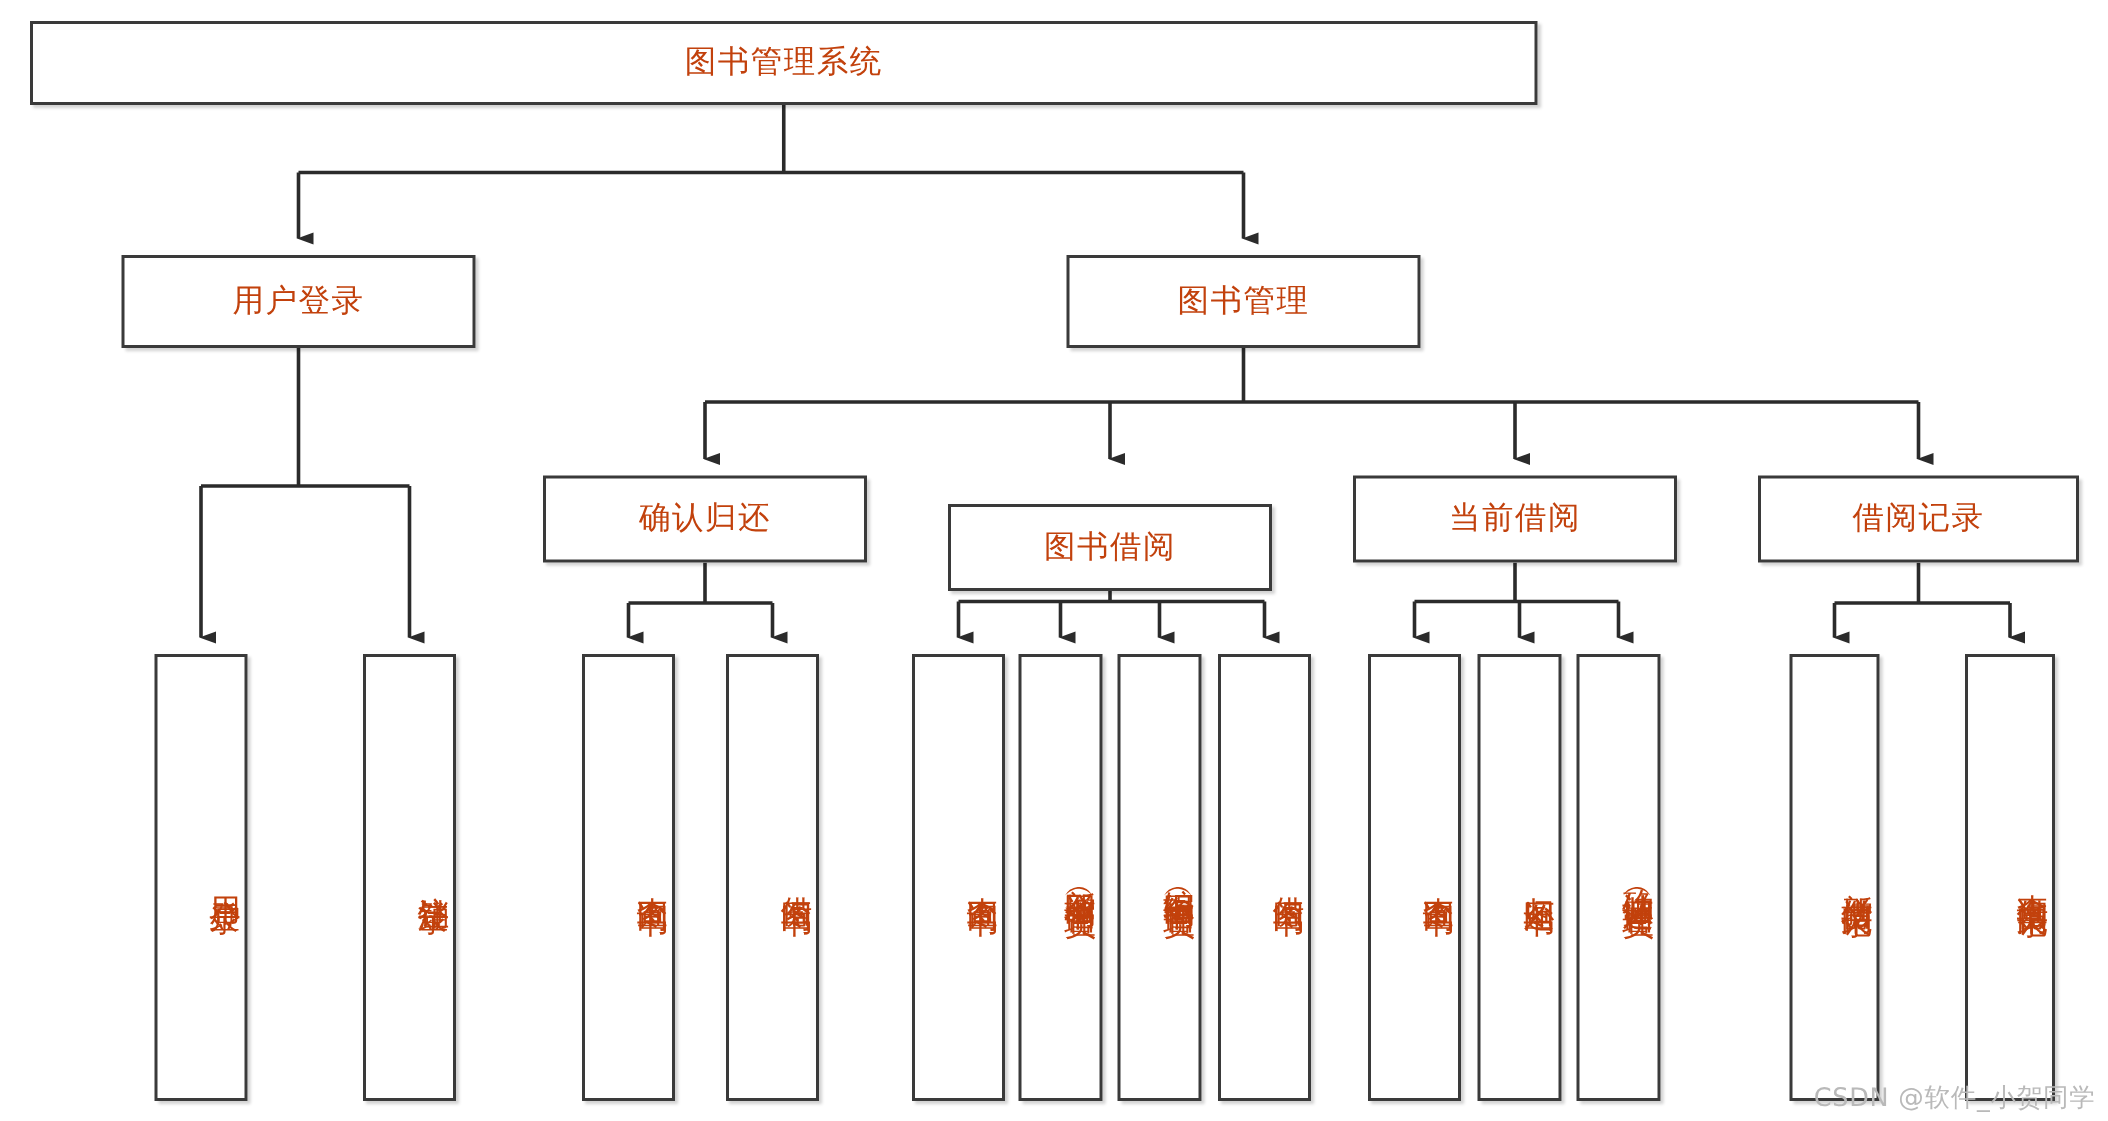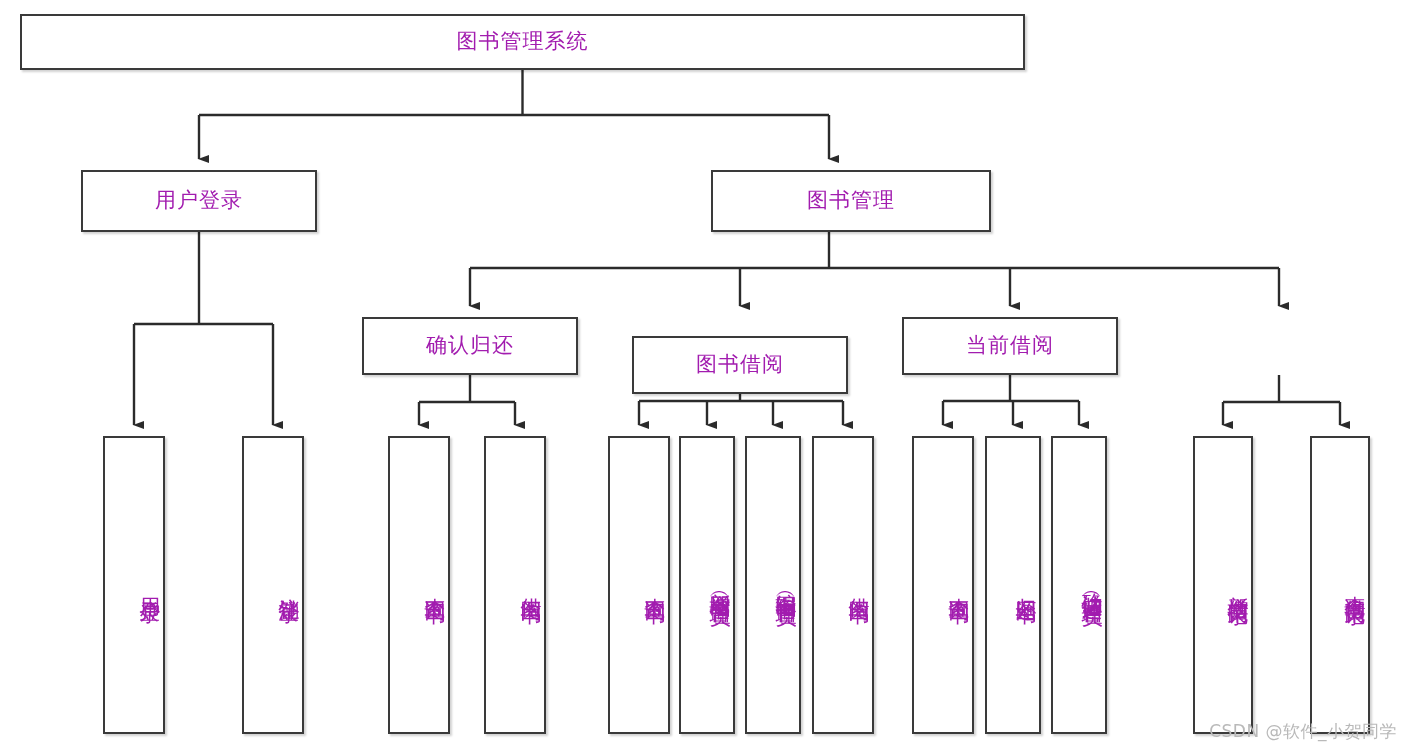--- a/index.html
+++ b/index.html
@@ -28,21 +28,21 @@
   }
   .node {
     position: absolute;
     box-sizing: border-box;
     border: 2px solid #3a3a3a;
     background: #ffffff;
     box-shadow: 2px 2px 2px rgba(0,0,0,0.18);
     display: flex;
     align-items: center;
     justify-content: center;
-    color: #a21caf;
+    color: #c2410c;
   }
   .node.horiz {
     font-size: 21px;
     letter-spacing: 1px;
     line-height: 1.2;
   }
   .node.vert {
     writing-mode: vertical-rl;
     text-orientation: upright;
     font-size: 21px;
@@ -117,32 +117,35 @@
       </g>
   </svg>
 
   <div class="node horiz" style="left: 20px; top: 14px; width: 1005px; height: 56px;">
       <span>图书管理系统</span>
     </div>
 
   <div class="node horiz" style="left: 81px; top: 170px; width: 236px; height: 62px;">
       <span>用户登录</span>
     </div>
-  <div class="node horiz" style="left: 711px; top: 170px; width: 280px; height: 62px;">
+  <div class="node horiz" style="left: 711px; top: 170px; width: 236px; height: 62px;">
       <span>图书管理</span>
     </div>
 
   <div class="node horiz" style="left: 362px; top: 317px; width: 216px; height: 58px;">
       <span>确认归还</span>
     </div>
   <div class="node horiz" style="left: 632px; top: 317px; width: 216px; height: 58px; margin-top: 19px;">
       <span>图书借阅</span>
     </div>
   <div class="node horiz" style="left: 902px; top: 317px; width: 216px; height: 58px;">
       <span>当前借阅</span>
+    </div>
+  <div class="node horiz" style="left: 1172px; top: 317px; width: 214px; height: 58px;">
+      <span>借阅记录</span>
     </div>
 
   <div class="node vert" style="left: 103px; top: 436px; width: 62px; height: 298px;">
       <span class="vlabel">用户登录</span>
     </div>
   <div class="node vert" style="left: 242px; top: 436px; width: 62px; height: 298px;">
       <span class="vlabel">注销登录</span>
     </div>
 
   <div class="node vert" style="left: 388px; top: 436px; width: 62px; height: 298px;">

